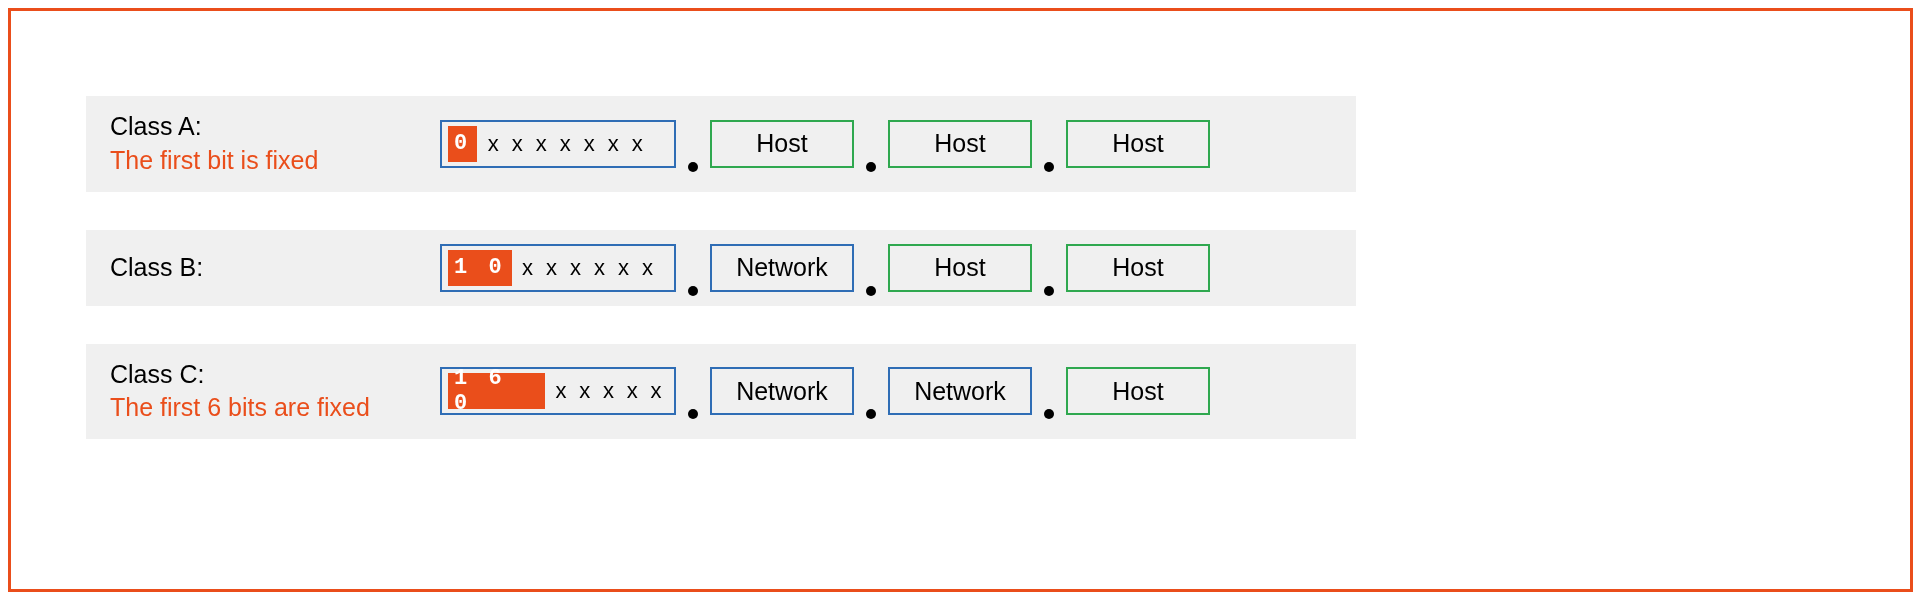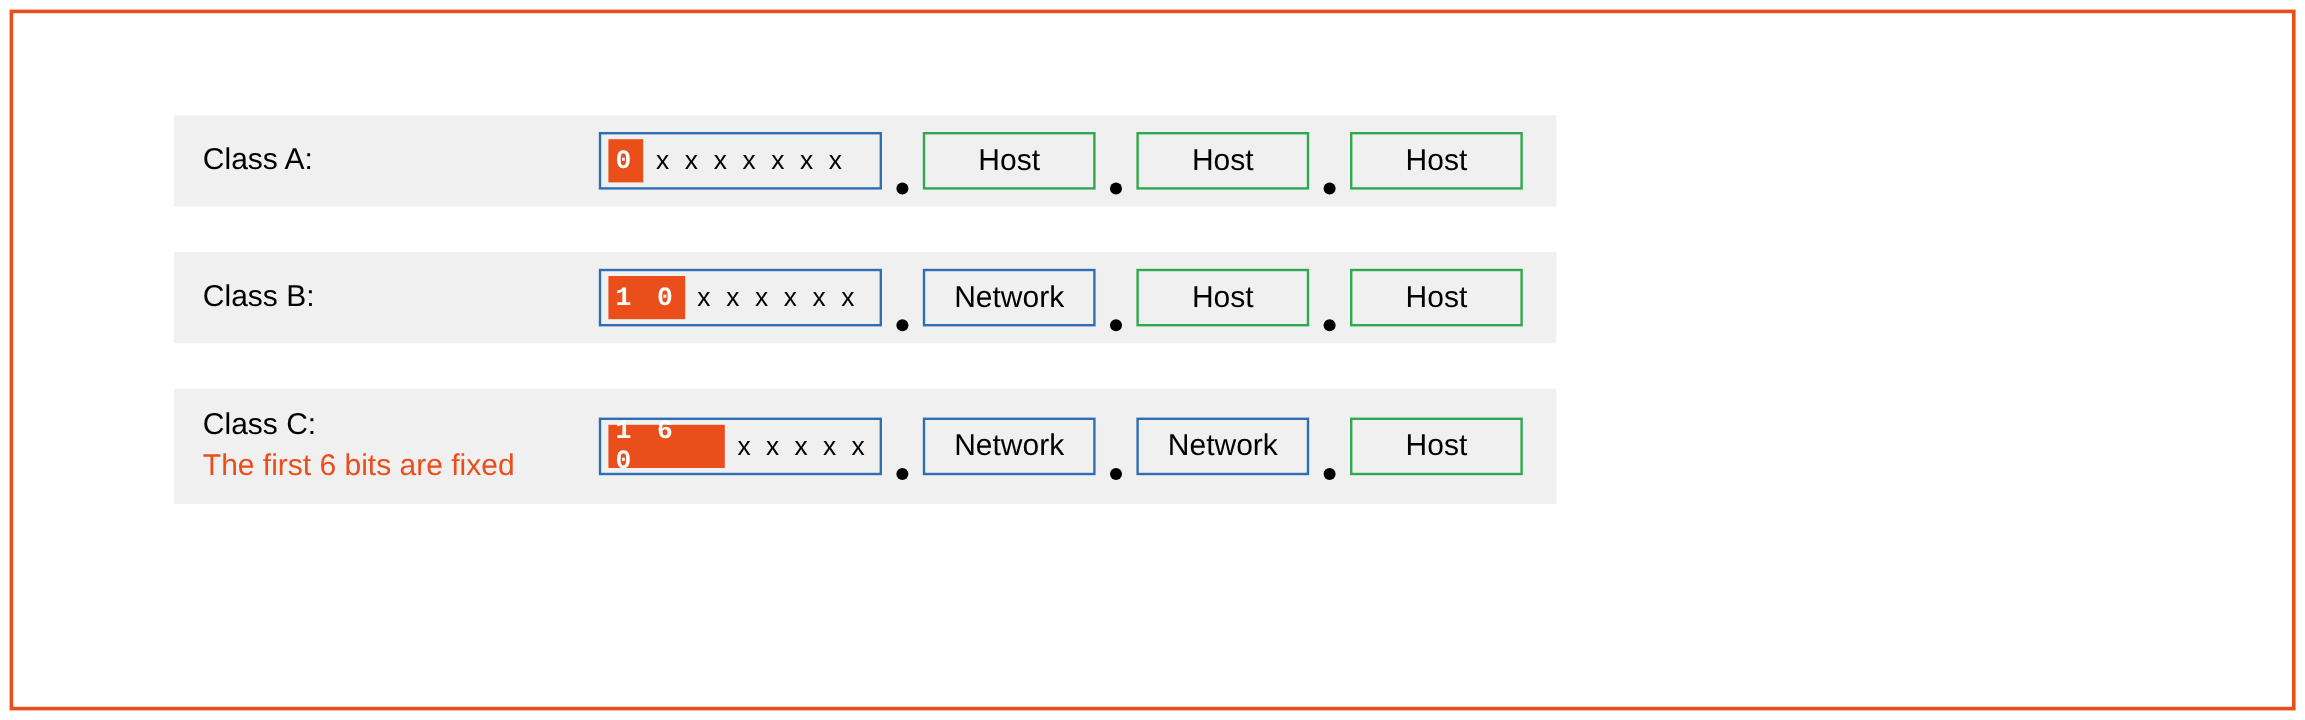--- a/index.html
+++ b/index.html
@@ -42,21 +42,20 @@
     transform: translateX(-50%);
   }
   .rows {
     position: absolute;
     top: 85px;
     left: 75px;
     width: 1270px;
     display: flex;
     flex-direction: column;
     gap: 38px;
-    align-items: center;
   }
   .row {
     background: #f0f0f0;
     display: flex;
     align-items: center;
     padding: 14px 24px 14px 24px;
     gap: 0;
   }
   .label-col {
     width: 326px;
@@ -124,20 +123,21 @@
 </head>
 <body>
 
 <div class="frame">
 
   <div class="rows">
 
     <div class="row">
       <div class="label-col">
         <div class="label-title">Class A:</div>
+        <div class="label-sub">The first bit is fixed</div>
       </div>
       <div class="octet-area">
         <div class="octet blue first-octet">
           <span class="fixed-bits">0</span>
           <span class="bit-letter">x</span>
           <span class="bit-letter">x</span>
           <span class="bit-letter">x</span>
           <span class="bit-letter">x</span>
           <span class="bit-letter">x</span>
           <span class="bit-letter">x</span>

